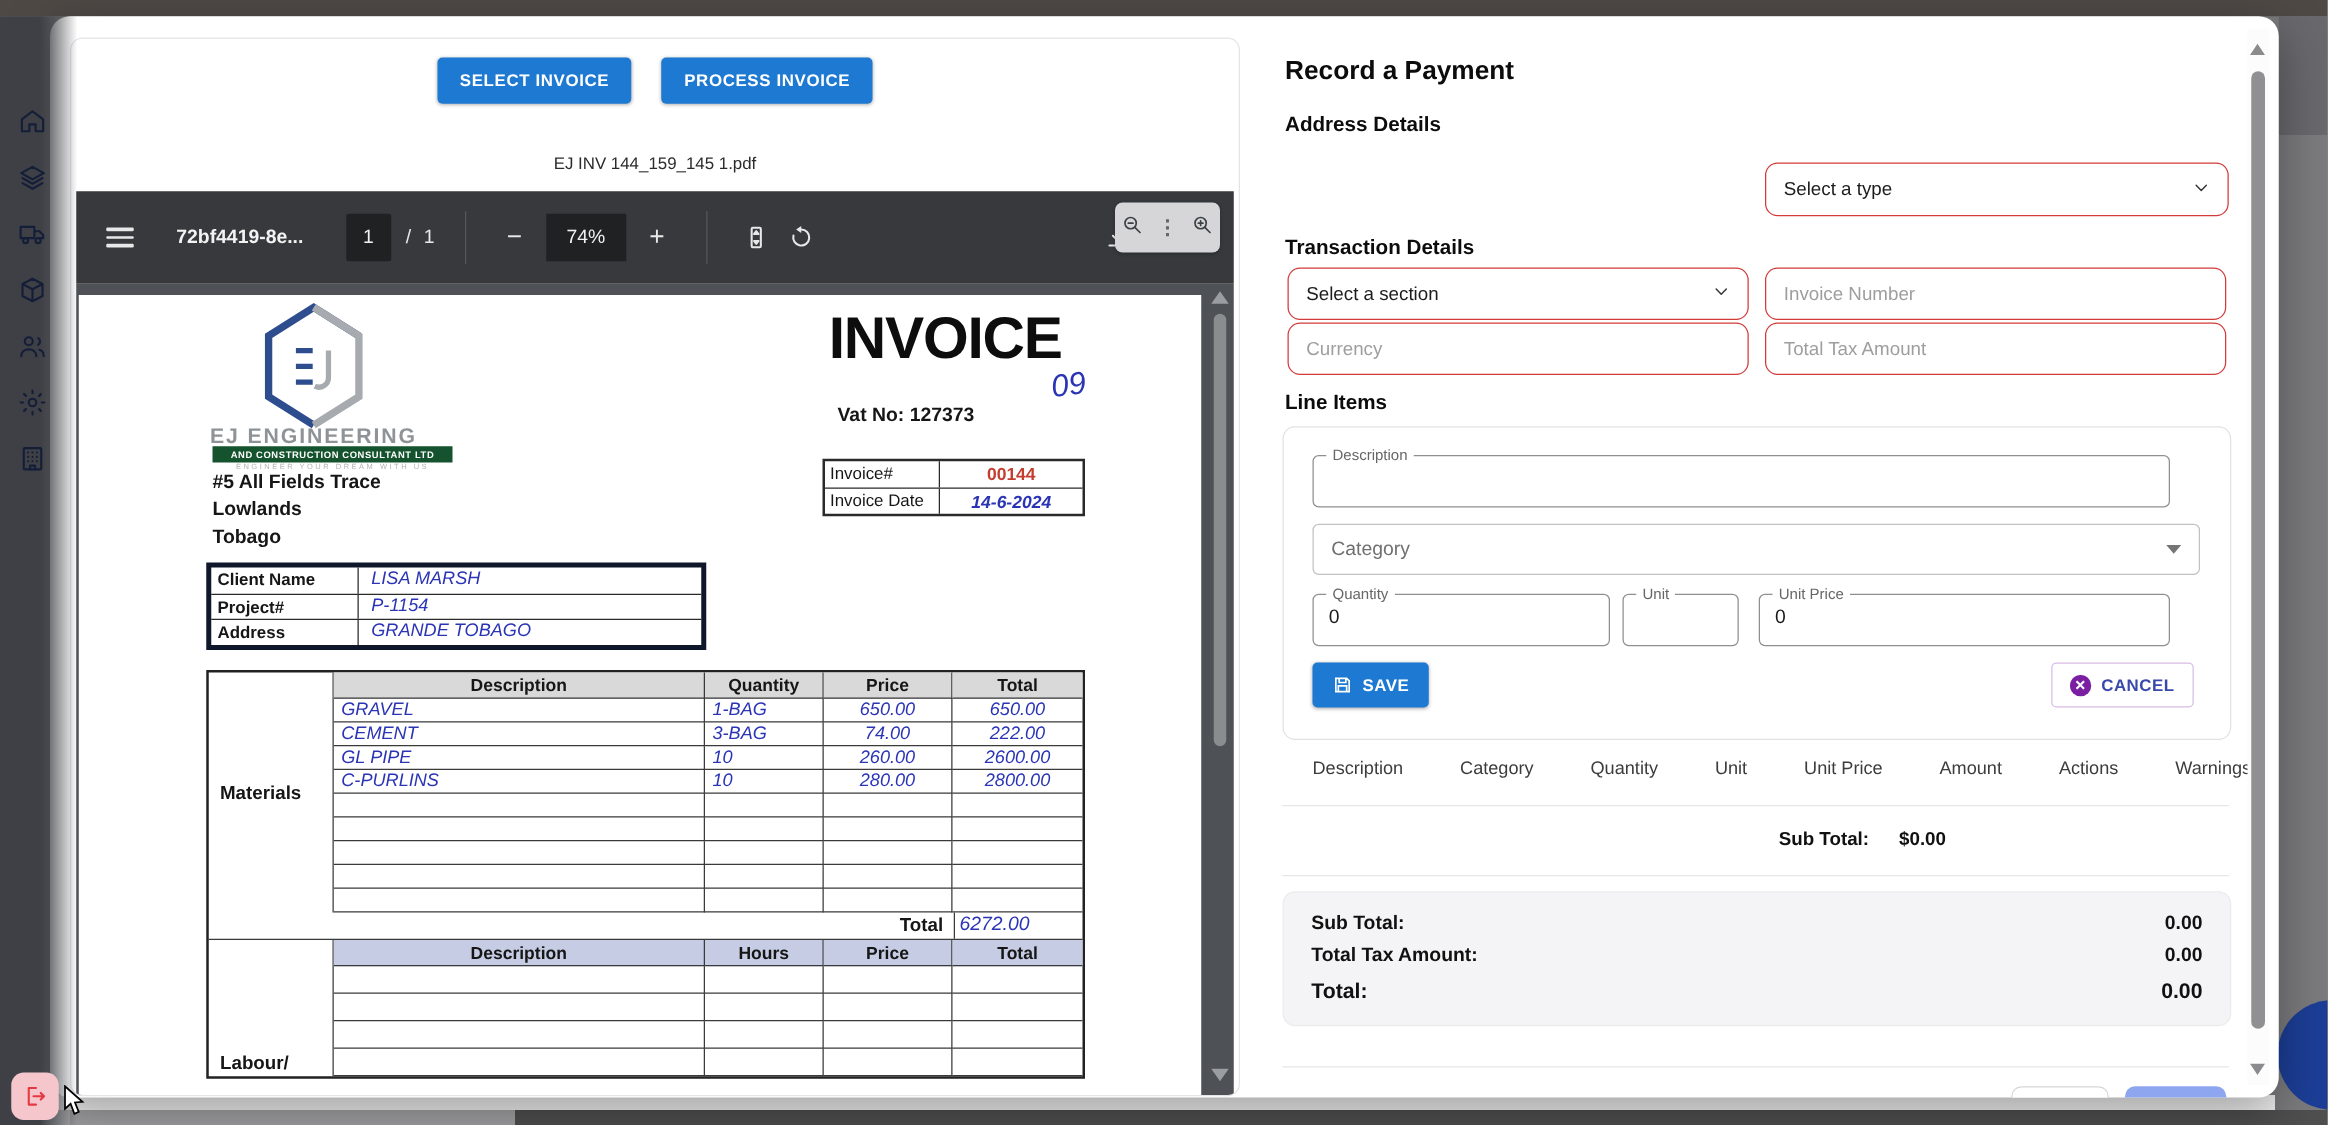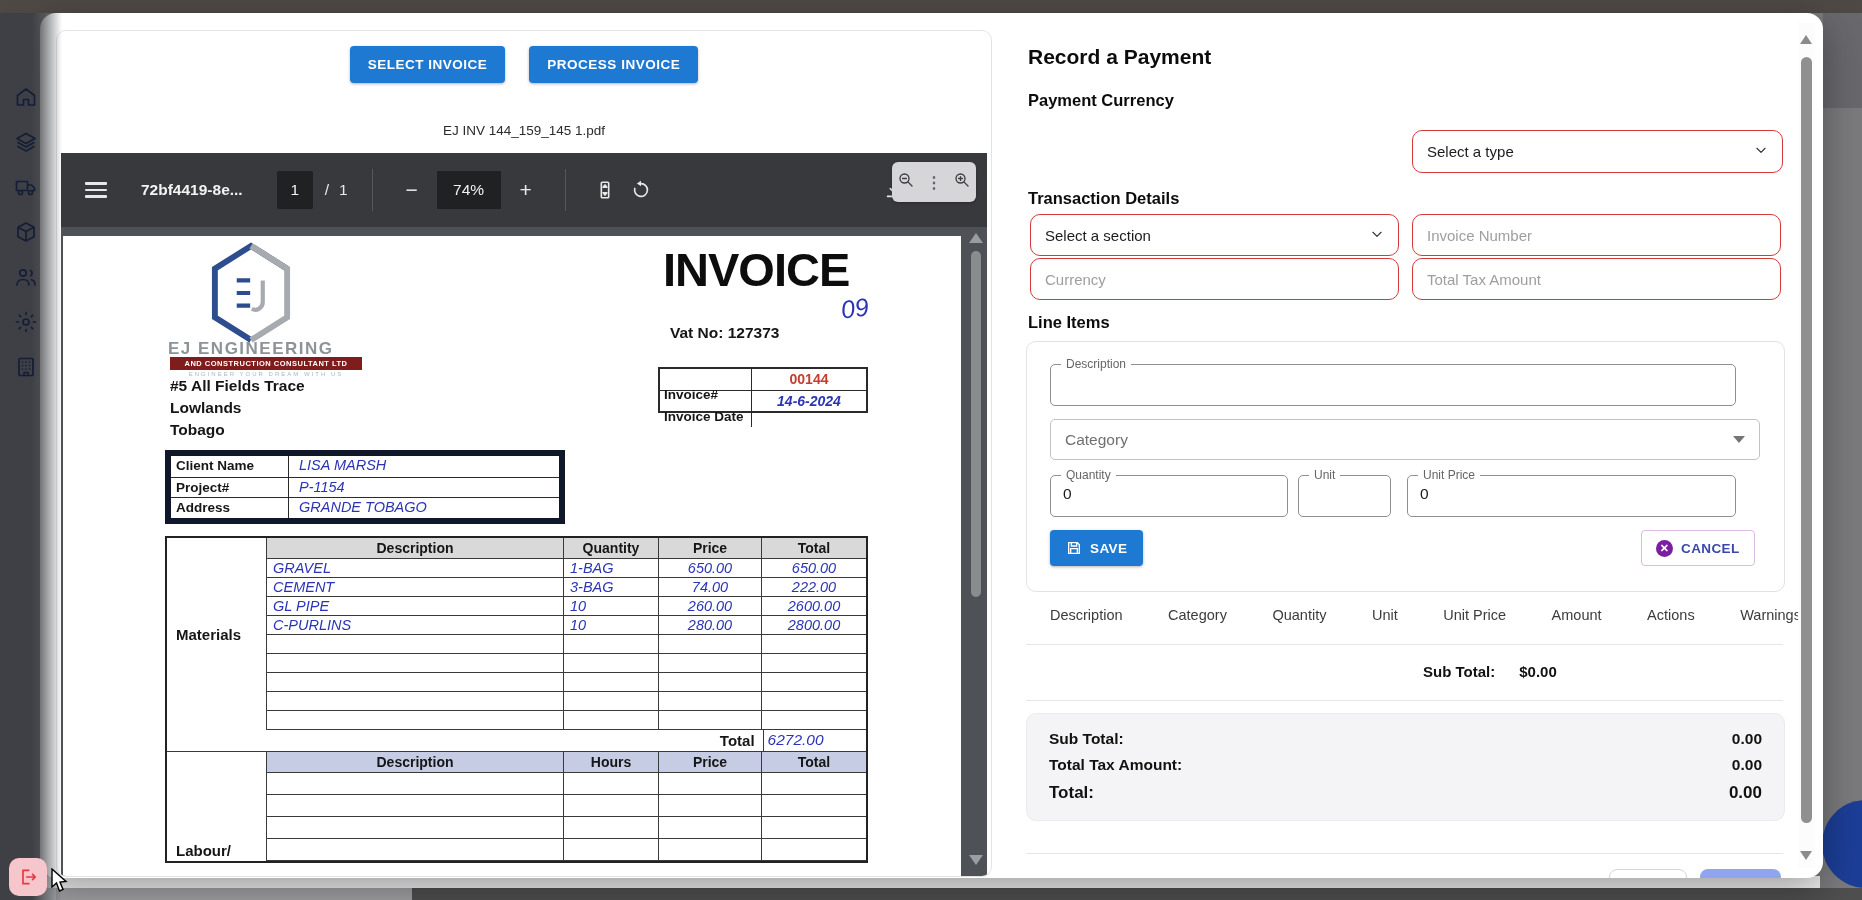--- a/index.html
+++ b/index.html
@@ -54,33 +54,33 @@
   .pdf-vscroll{position:absolute;right:3px;top:0;width:16px;height:100%;}
   .tri-up{width:0;height:0;border-left:7px solid transparent;border-right:7px solid transparent;border-bottom:10px solid #9a9da1;}
   .tri-down{width:0;height:0;border-left:7px solid transparent;border-right:7px solid transparent;border-top:10px solid #9a9da1;}
   .pdf-thumb{position:absolute;left:3px;top:24px;width:10px;height:346px;background:#8a8d90;border-radius:5px;}
 
   
   .page *{box-sizing:border-box;}
   .hand{font-style:italic;color:#2a34b5;font-weight:500;}
   .logo-hex{left:146px;top:6px;}
   .co-name{left:105px;top:103px;width:200px;font-size:17px;font-weight:bold;color:#8e9397;letter-spacing:1.5px;}
-  .co-band{left:107px;top:121px;width:192px;height:13px;background:#7f1d1d;color:#fff;font-size:7.5px;font-weight:bold;text-align:center;line-height:13px;letter-spacing:.5px;}
+  .co-band{left:107px;top:121px;width:192px;height:13px;background:#14532d;color:#fff;font-size:7.5px;font-weight:bold;text-align:center;line-height:13px;letter-spacing:.5px;}
   .co-tag{left:107px;top:135px;width:192px;font-size:6px;color:#b4b4b4;text-align:center;letter-spacing:2px;}
   .addr{left:107px;font-size:15.5px;font-weight:bold;color:#161616;}
   .inv-title{left:600px;top:6px;font-size:47px;font-weight:900;letter-spacing:-1px;color:#0d0d0d;}
   .inv-note{left:778px;top:58px;font-size:25px;transform:rotate(-8deg);}
   .vat{left:607px;top:88px;font-size:15.5px;font-weight:bold;color:#161616;}
   .meta-table{left:595px;top:131px;width:210px;border:2px solid #2a2a2a;}
   .meta-row{display:flex;height:21px;border-top:1px solid #2a2a2a;}
   .meta-row:first-child{border-top:none;}
-  .meta-label{width:92px;border-right:1px solid #2a2a2a;font-size:13.5px;font-weight:bold;padding:18px 4px;color:#161616;}
+  .meta-label{width:92px;border-right:1px solid #2a2a2a;font-size:13.5px;font-weight:normal;padding:2px 4px;color:#161616;}
   .meta-val{flex:1;text-align:center;font-size:14px;font-weight:bold;padding-top:2px;}
   .red-num{color:#c43e2f;}
-  .client-table{left:102px;top:214px;width:400px;border:6px solid #0f172a;}
+  .client-table{left:102px;top:214px;width:400px;border:4px solid #0f172a;}
   .cl-row{display:flex;height:20.5px;border-top:1px solid #2a2a2a;}
   .cl-row:first-child{border-top:none;}
   .cl-label{width:118px;border-right:1px solid #2a2a2a;font-size:13.5px;font-weight:bold;padding:2px 5px;color:#161616;}
   .cl-val{flex:1;font-size:14.5px;padding:1px 10px;}
   .inv-table{left:102px;top:300px;width:703px;border:2px solid #222;background:#fff;}
   .sec{display:flex;}
   .sec-col0{width:104px;border-right:1px solid #3a3a3a;display:flex;align-items:center;padding-left:9px;font-size:15px;font-weight:bold;color:#161616;}
   .sec-col0.bottom{align-items:flex-end;padding-bottom:2px;}
   .sec-main{flex:1;}
   .g-head{display:flex;height:21px;font-size:14px;font-weight:bold;color:#161616;}
@@ -363,21 +363,21 @@
             <div class="tri-up abs" style="left:1px;top:6px;"></div>
             <div class="pdf-thumb"></div>
             <div class="tri-down abs" style="left:1px;top:628px;"></div>
           </div>
         </div>
       </div>
     </div>
 
     <div class="abs panel-h1" style="left:988px;top:32px;">Record a Payment</div>
 
-    <div class="abs panel-h2" style="left:988px;top:78px;">Payment Currency</div>
+    <div class="abs panel-h2" style="left:988px;top:78px;">Address Details</div>
     <div class="abs field red-border sel" style="left:1372px;top:117px;width:341px;height:41px;">
       <span>Select a type</span>
       <span class="chev"><svg viewBox="0 0 24 24">
             <polyline points="5,9 12,16 19,9"></polyline>
           </svg></span>
     </div>
 
     <div class="abs panel-h2" style="left:988px;top:176px;">Transaction Details</div>
     <div class="abs field red-border ph" style="left:1372px;top:201px;width:339px;height:40px;">Invoice Number</div>
     <div class="abs field red-border sel" style="left:990px;top:201px;width:339px;height:40px;">

